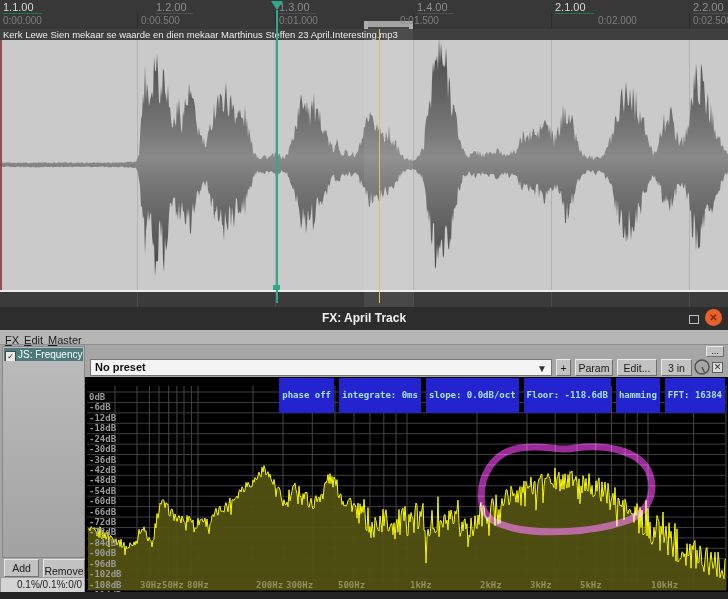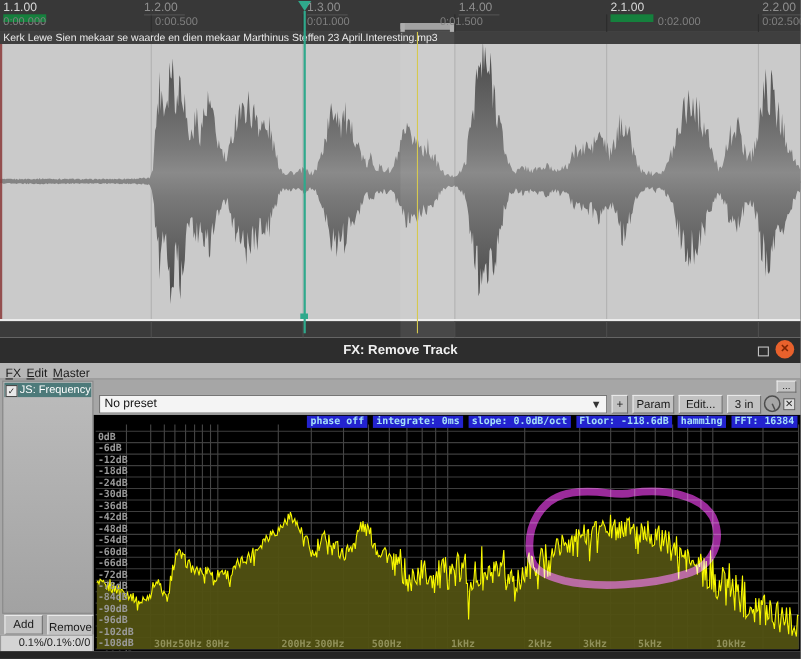--- a/index.html
+++ b/index.html
@@ -1,21 +1,21 @@
 <!DOCTYPE html>
 <html><head>
 <meta charset="utf-8">
 <style>
   html,body{margin:0;padding:0;background:#222;}
   .screen{position:relative;width:728px;height:599px;overflow:hidden;
     font-family:"Liberation Sans",sans-serif;background:#a6a6a6;-webkit-font-smoothing:none;}
   
   .ruler{position:absolute;left:0;top:0;width:728px;height:29px;background:#383838;}
   .beat-label{position:absolute;top:1px;font-size:11px;line-height:12px;white-space:nowrap;}
-  .beat-label.maj{color:#d8d8d8;border-bottom:7px solid #15803d;padding-right:8px;}
+  .beat-label.maj{color:#d8d8d8;border-bottom:1px solid #15803d;padding-right:8px;}
   .beat-label.min{color:#8f8f8f;border-bottom:1px solid rgba(255,255,255,0.12);padding-right:6px;}
   .time-label{position:absolute;top:15px;font-size:10px;color:#7f7f7f;white-space:nowrap;}
   .ruler-sep{position:absolute;top:13px;width:1px;height:16px;background:#2c2c2c;}
   .loop-bracket{position:absolute;top:21px;height:9px;}
   .loop-bar{position:absolute;left:0;top:0;width:100%;height:6px;background:#9d9d9d;border-radius:1px;}
   .loop-cap{position:absolute;top:0;width:4px;height:9px;background:#a8a8a8;}
   .play-triangle{position:absolute;top:1px;width:0;height:0;
     border-left:6px solid transparent;border-right:6px solid transparent;border-top:9px solid #2fa98c;}
   .item-label{position:absolute;left:0;top:29px;width:728px;height:11px;background:#3f3f3f;
     color:#eaeaea;font-size:9.5px;line-height:11px;padding-left:3px;box-sizing:border-box;white-space:nowrap;overflow:hidden;}
@@ -38,55 +38,55 @@
   .menu-item::first-letter{text-decoration:underline;}
   .fx-listbox{position:absolute;left:2px;top:39px;width:83px;height:212px;
     background:linear-gradient(#bcbcbc,#a2a2a2);border:1px solid #878787;box-sizing:border-box;}
   .fx-item{position:absolute;left:1px;top:1px;width:79px;height:13px;background:#4d7a7a;
     color:#fff;font-size:10px;line-height:13px;white-space:nowrap;overflow:hidden;}
   .fx-cb{display:inline-block;width:9px;height:9px;background:#e9e9e9;border:1px solid #4a4a4a;
     color:#1a1a1a;font-size:8px;line-height:9px;text-align:center;vertical-align:-1px;margin:0 2px 0 1px;}
   .btn{position:absolute;background:#c2c2c2;border:1px solid #6f6f6f;border-top-color:#e9e9e9;border-left-color:#e9e9e9;
     font-size:10.5px;color:#1a1a1a;text-align:center;box-sizing:border-box;font-family:"Liberation Sans",sans-serif;padding:0;}
   .combo{position:absolute;left:90px;top:52px;width:462px;height:17px;background:#f4f4f4;
-    border:1px solid #767676;box-sizing:border-box;font-size:11px;color:#141414;line-height:15px;padding-left:4px;}
+    border:1px solid #767676;box-sizing:border-box;font-size:11px;color:#141414;line-height:15px;padding-left:4px;font-weight:bold;}
   .combo-arrow{position:absolute;right:4px;top:1px;font-size:10px;color:#333;}
   .knob{position:absolute;left:694px;top:52px;}
   .bypass{position:absolute;left:712px;top:55px;width:11px;height:11px;background:#dcdcdc;
     border:1px solid #5c5c5c;box-sizing:border-box;color:#2a2a2a;font-size:9px;line-height:9px;text-align:center;}
   .add-btn{left:4px;top:252px;width:35px;height:18px;}
   .remove-btn{left:43px;top:252px;width:42px;height:24px;}
   .dots-btn{left:706px;top:39px;width:18px;height:11px;font-size:9px;line-height:7px;}
   .fx-status{position:absolute;left:0;top:270px;width:85px;height:16px;background:#d4d4d4;
     border:1px solid #9a9a9a;box-sizing:border-box;font-size:10px;color:#222;line-height:14px;padding-left:16px;}
   .spectrum-svg{position:absolute;left:85px;top:70px;}
   .params-row{position:absolute;left:85px;top:71px;width:641px;display:flex;justify-content:flex-end;gap:5px;padding-right:1px;box-sizing:border-box;}
   .param-chip{height:11px;line-height:11px;background:#2323cf;color:#a6e0f8;
-    font-family:"DejaVu Sans Mono",monospace;font-size:9px;font-weight:bold;padding:0 3px;white-space:nowrap;}
+    font-family:"DejaVu Sans Mono",monospace;font-size:9px;font-weight:bold;padding:12px 3px;white-space:nowrap;}
   .bottom-bar{position:absolute;left:0;top:285px;width:728px;height:7px;background:#242424;}
 </style>
 </head>
 <body>
 
 <div class="screen">
 
   <div class="ruler" id="ruler">
     <div class="loop-bracket" id="loop-bracket" style="left: 364px; width: 49px;">
       <div class="loop-bar"></div>
       <div class="loop-cap" style="left:0"></div>
       <div class="loop-cap" style="right:0"></div>
     </div>
     <div class="play-triangle" id="play-triangle" style="left: 271px;"></div>
   <div class="ruler-sep" style="left: 137px;"></div>
       <div class="ruler-sep" style="left: 275px;"></div>
       <div class="ruler-sep" style="left: 413px;"></div>
       <div class="ruler-sep" style="left: 551px;"></div>
       <div class="ruler-sep" style="left: 689px;"></div>
       <div class="beat-label maj" style="left: 3px;">1.1.00</div>
-      <div class="beat-label min" style="left: 131px;">1.2.00</div>
+      <div class="beat-label min" style="left: 156px;">1.2.00</div>
       <div class="beat-label min" style="left: 279px;">1.3.00</div>
       <div class="beat-label min" style="left: 417px;">1.4.00</div>
       <div class="beat-label maj" style="left: 555px;">2.1.00</div>
       <div class="beat-label min" style="left: 693px;">2.2.00</div>
       <div class="time-label" style="left: 3px;">0:00.000</div>
       <div class="time-label" style="left: 141px;">0:00.500</div>
       <div class="time-label" style="left: 279px;">0:01.000</div>
       <div class="time-label" style="left: 400px;">0:01.500</div>
       <div class="time-label" style="left: 555px; padding-left: 43px;">0:02.000</div>
       <div class="time-label" style="left: 693px;">0:02.500</div>
@@ -122,21 +122,21 @@
       <rect x="0" y="0" width="2" height="250" fill="#8b3a3a" opacity="0.85"></rect>
     </svg>
 
   <div class="sel-overlay"></div>
   <div class="cursor-teal" id="cursor-teal" style="left: 276px;"></div>
   <div class="cursor-foot" id="cursor-foot" style="left: 273px;"></div>
   <div class="cursor-yellow" id="cursor-yellow" style="left: 379px;"></div>
 
   <div class="fx-window">
     <div class="fx-titlebar">
-      <span class="fx-title">FX: Remove Track</span>
+      <span class="fx-title">FX: April Track</span>
       <span class="btn-max"></span>
       <span class="btn-close">✕</span>
     </div>
     <div class="fx-menubar" id="fx-menubar"><span class="menu-item">FX</span><span class="menu-item">Edit</span><span class="menu-item">Master</span></div>
 
     <div class="fx-listbox">
       <div class="fx-item">
         <span class="fx-cb">✓</span><span>JS: Frequency S</span>
       </div>
     </div>

